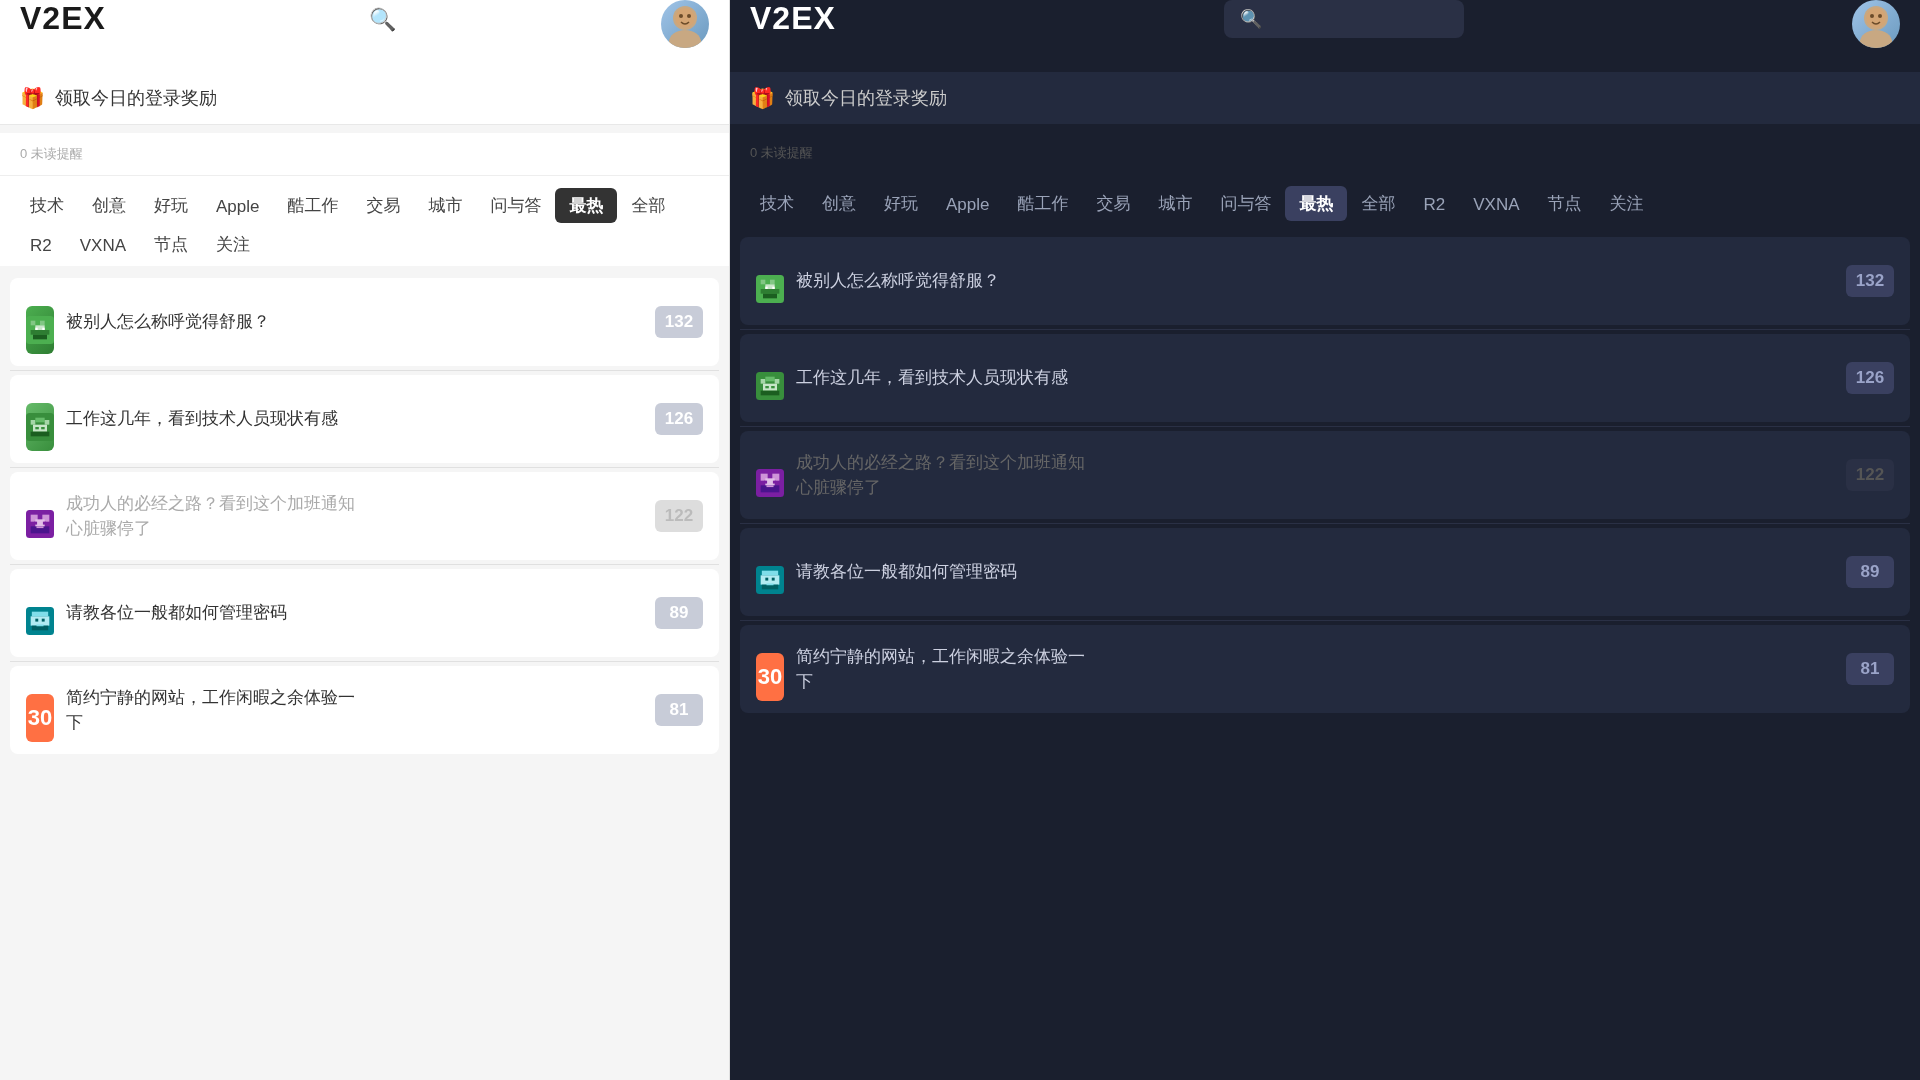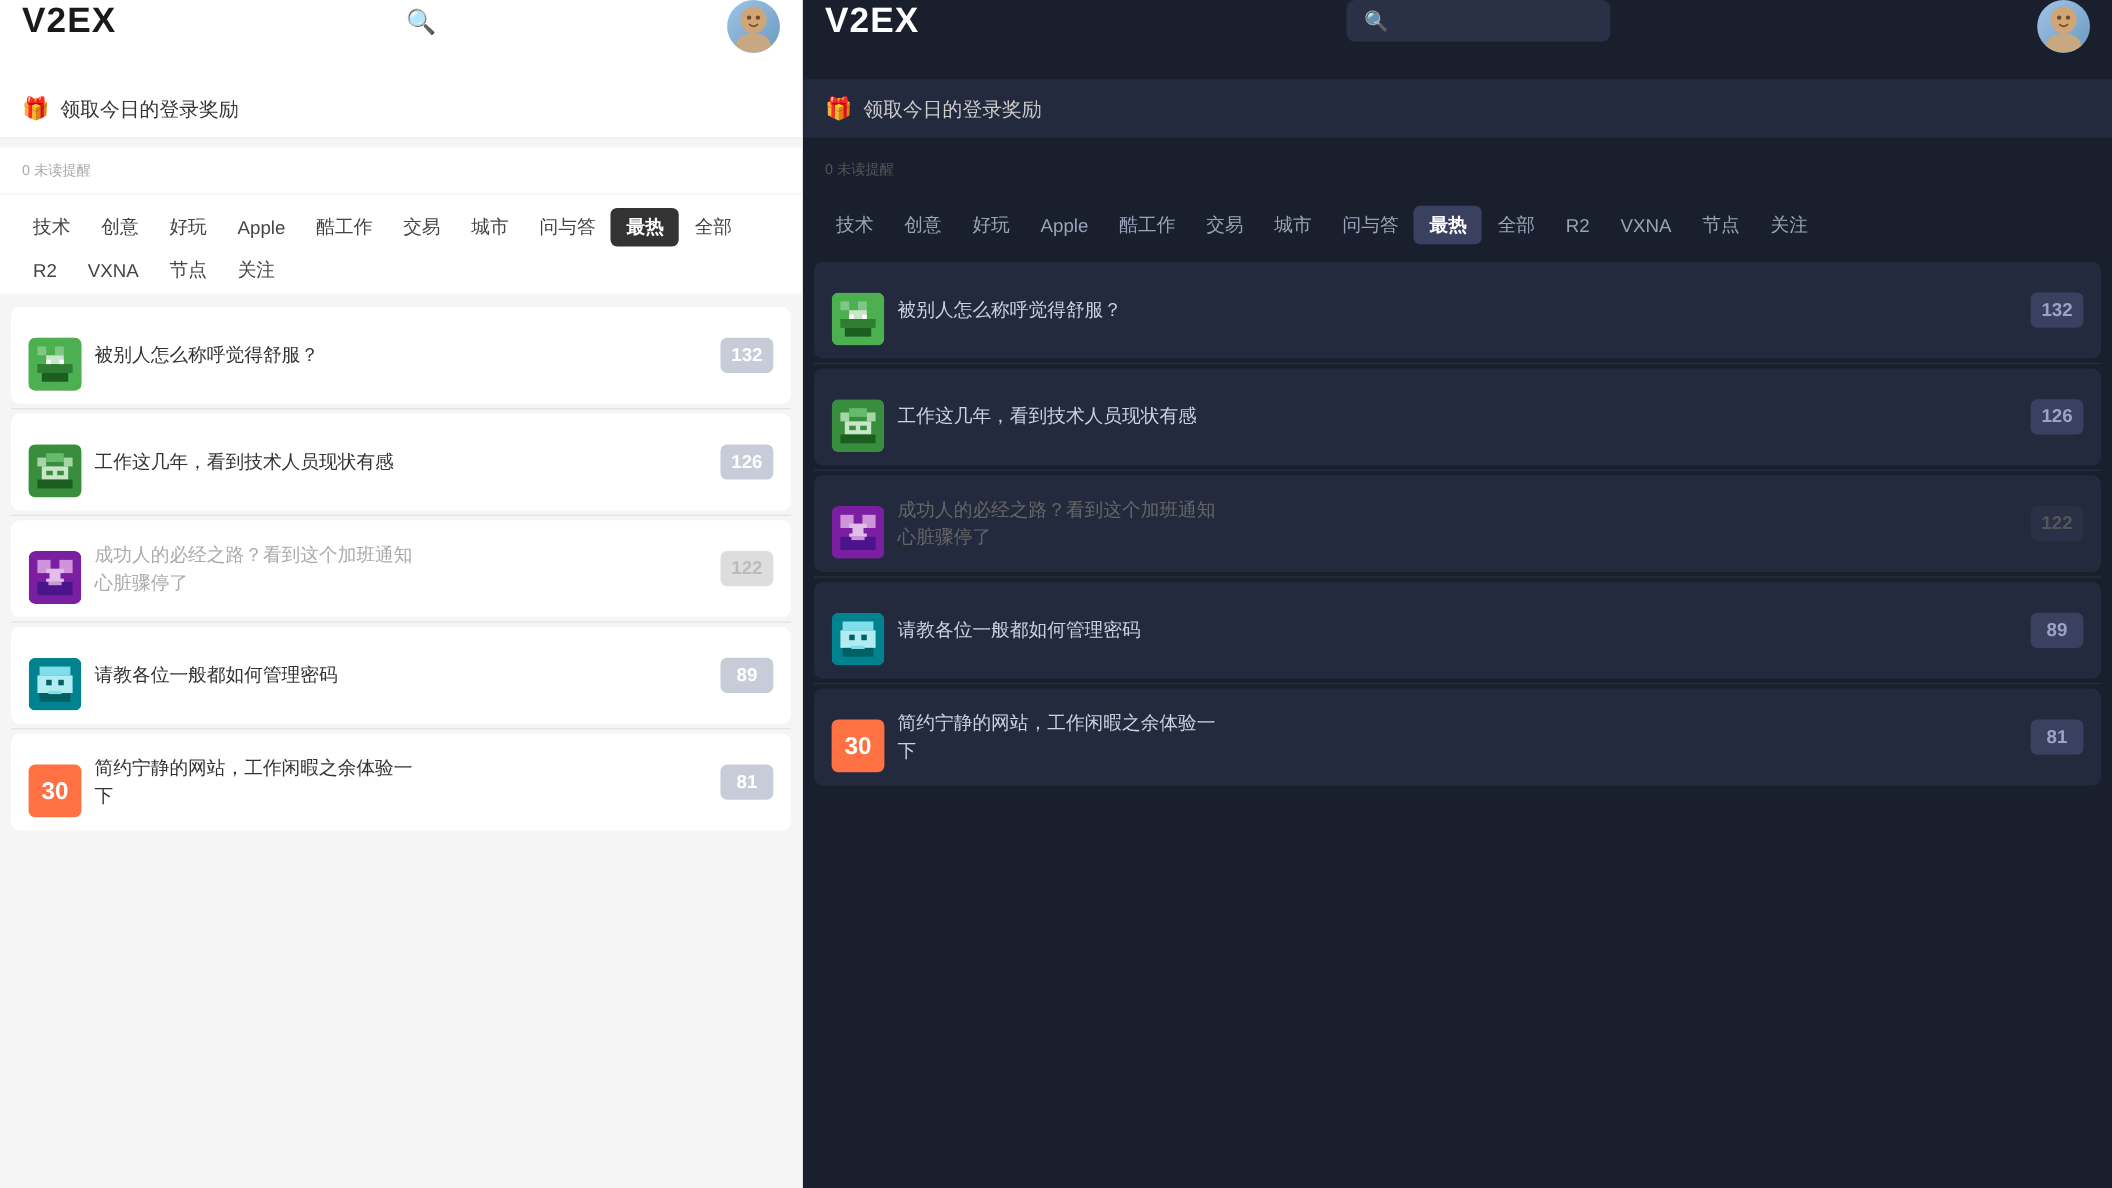--- a/index.html
+++ b/index.html
@@ -274,21 +274,21 @@
       margin: 0 10px;
     }
     .divider-dark {
       height: 1px;
       background: #2a3045;
       margin: 0 10px;
     }
 
     
     .pixel-icon {
-      width: 48px;
+      width: 28px;
       height: 48px;
       border-radius: 6px;
       margin-top: 16px;
     }
 
   </style>
 </head>
 <body>
 
 <div class="panel-left">

